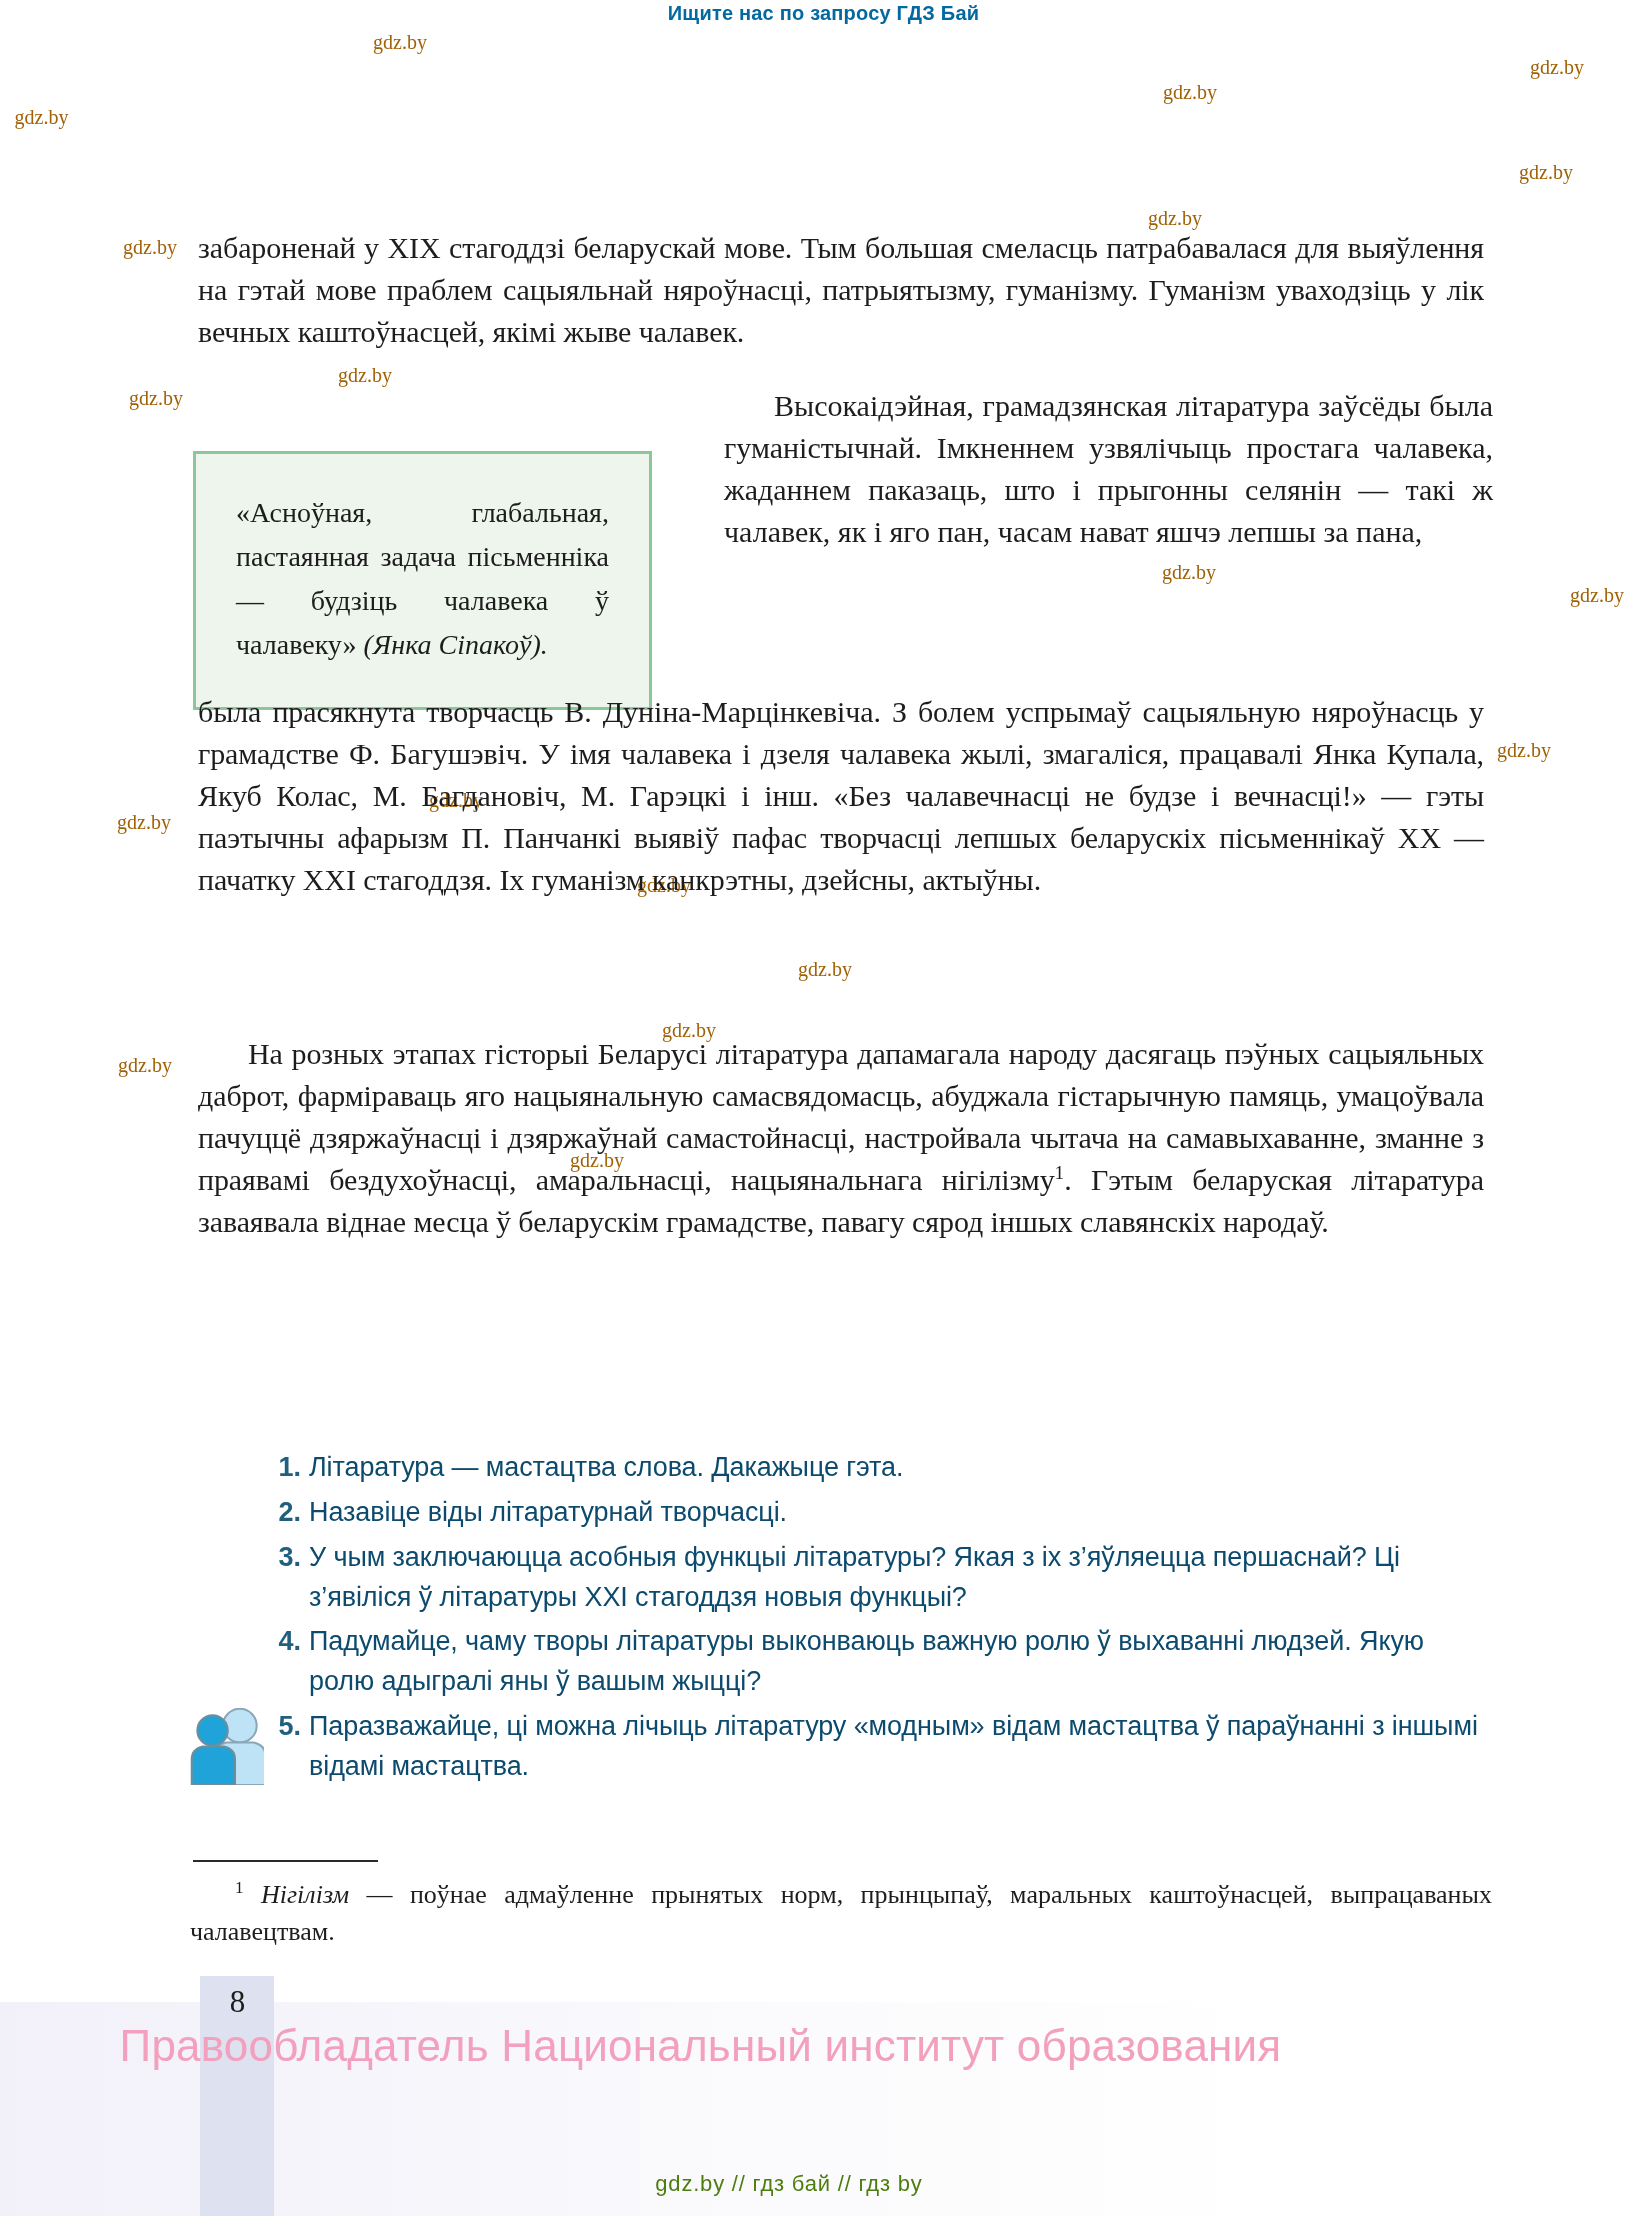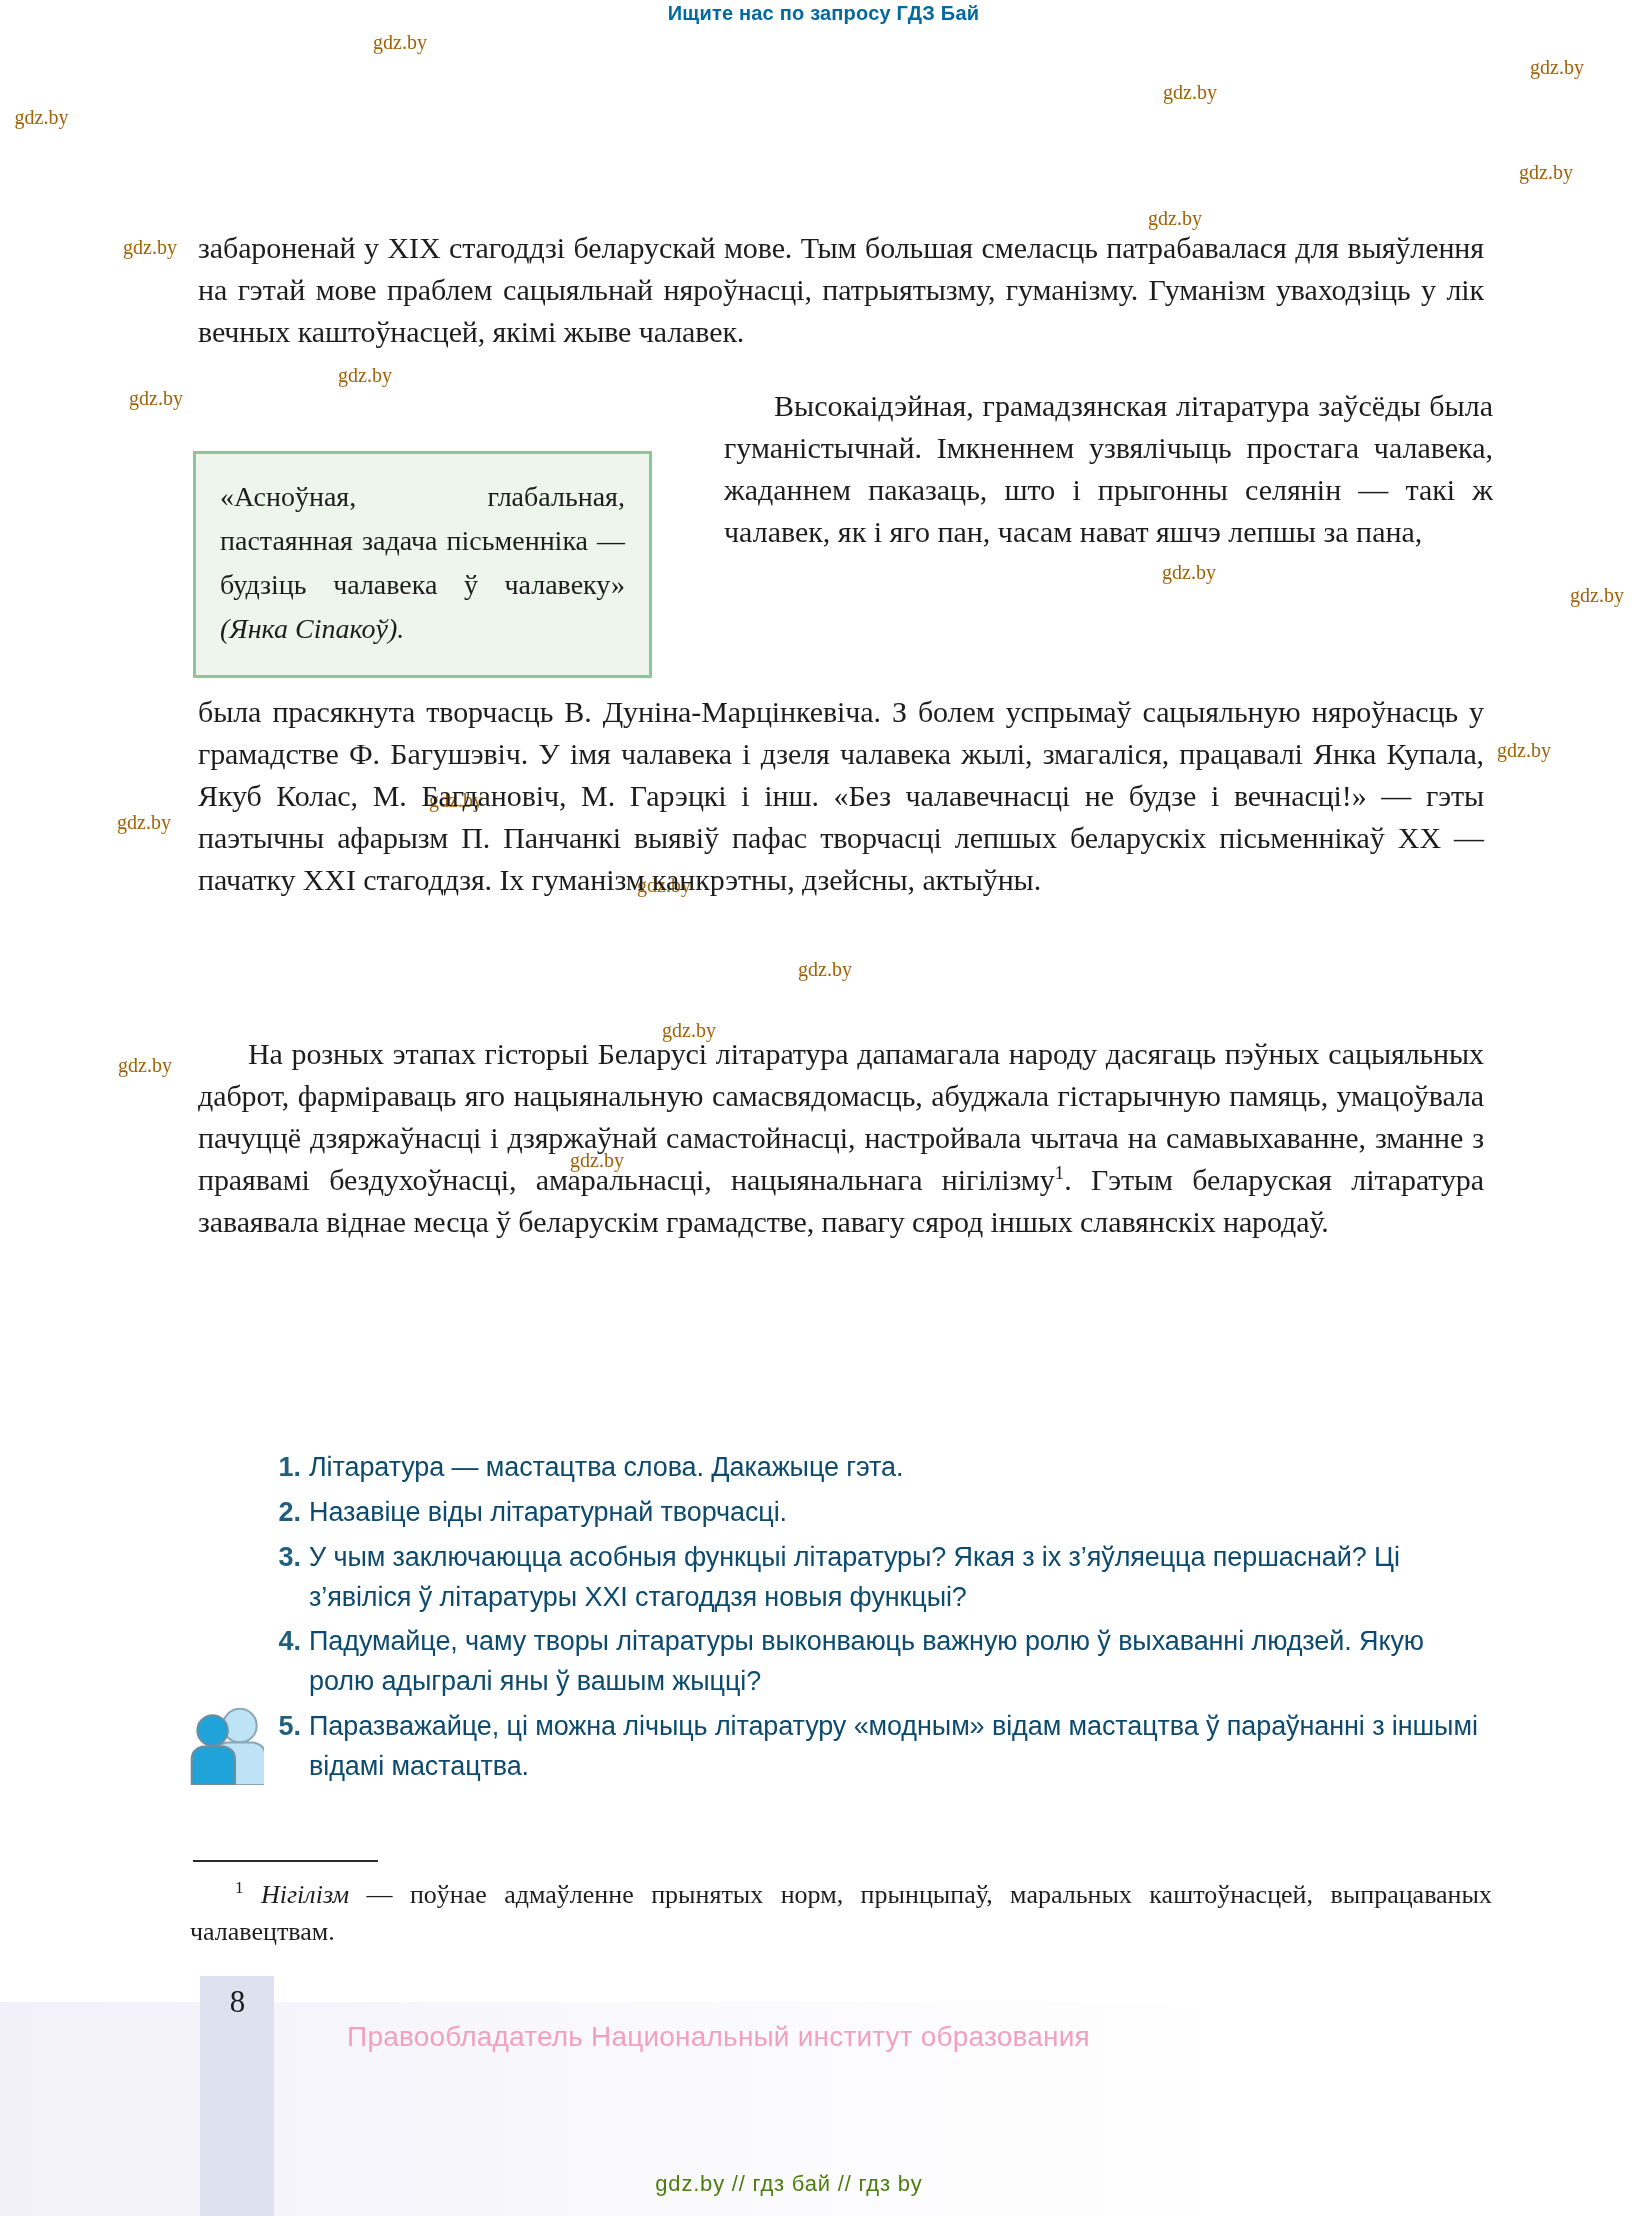--- a/index.html
+++ b/index.html
@@ -57,21 +57,21 @@
     position: absolute;
     left: 193px;
     top: 451px;
     width: 459px;
     box-sizing: border-box;
     background: #edf5ec;
     border: 3.2px solid #8cc69b;
     padding: 21px 24px 24px 24px;
   }
   .quote-box p {
-    margin: 0;
+    margin: 16px;
     font-size: 28px;
     line-height: 44px;
     text-align: justify;
     text-align-last: left;
   }
   .quote-box .src { font-style: italic; }
 
   
   .col-right {
     position: absolute;
@@ -186,24 +186,23 @@
     color: #1d1d1d;
     font-family: "Liberation Serif", serif;
   }
   .copyright {
     position: absolute;
     left: 0;
     top: 2021px;
     width: 1401px;
     text-align: center;
     font-family: "Liberation Sans", sans-serif;
-    font-size: 28px;
+    font-size: 44px;
     color: #f2a0bd;
     letter-spacing: 0.2px;
-    padding-left: 18px;
   }
   .bottom-link {
     position: absolute;
     left: 0;
     top: 2171px;
     width: 1578px;
     text-align: center;
     font-family: "Liberation Sans", sans-serif;
     font-size: 22px;
     color: #4d7c0f;

